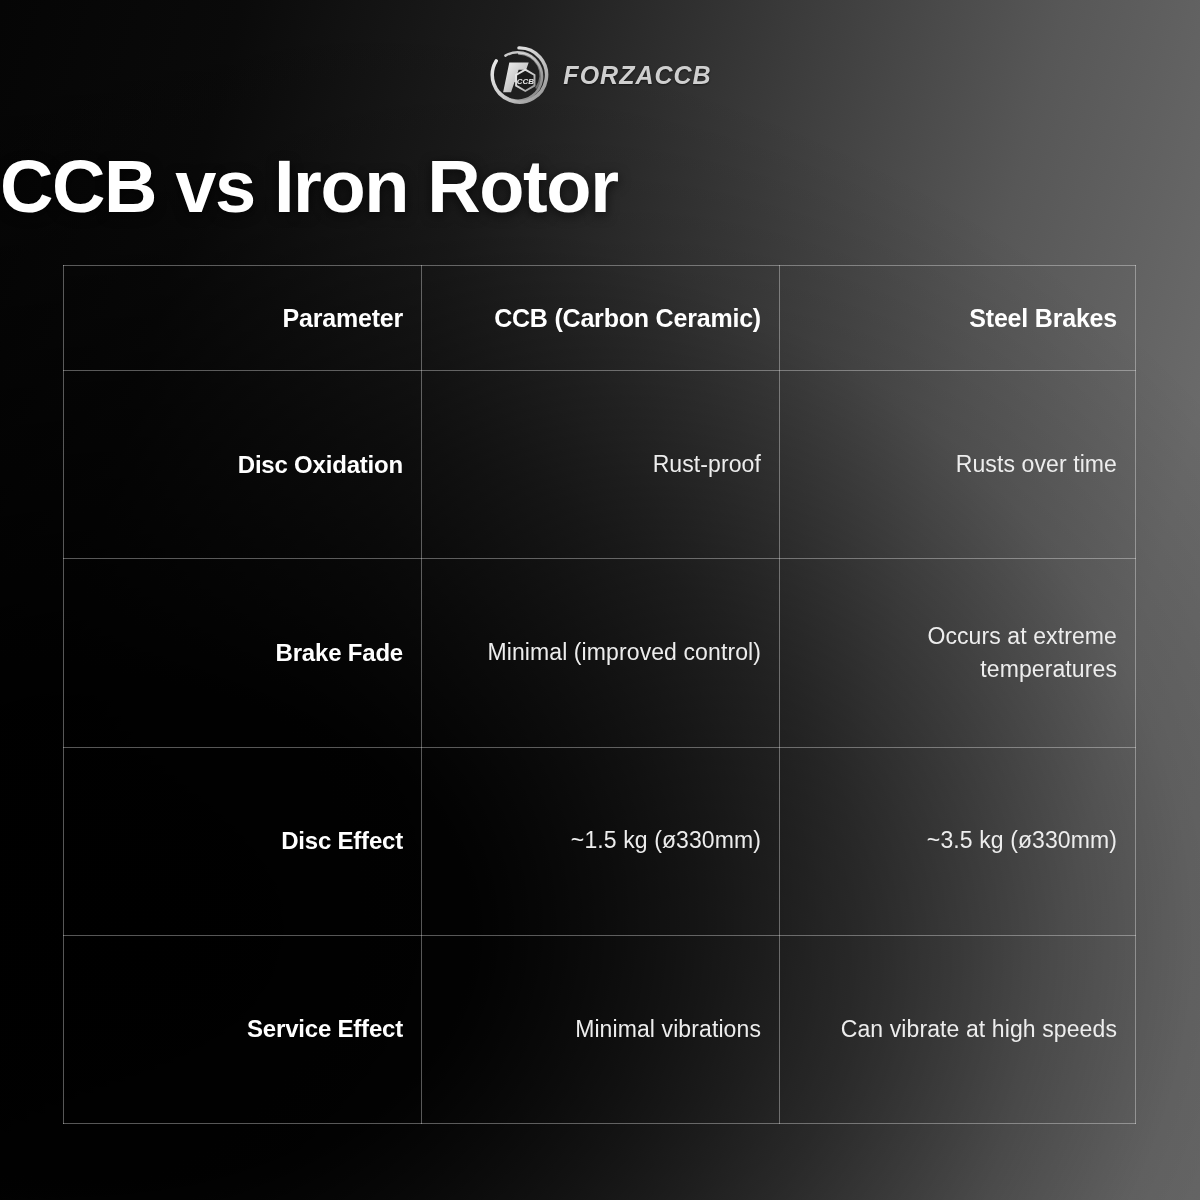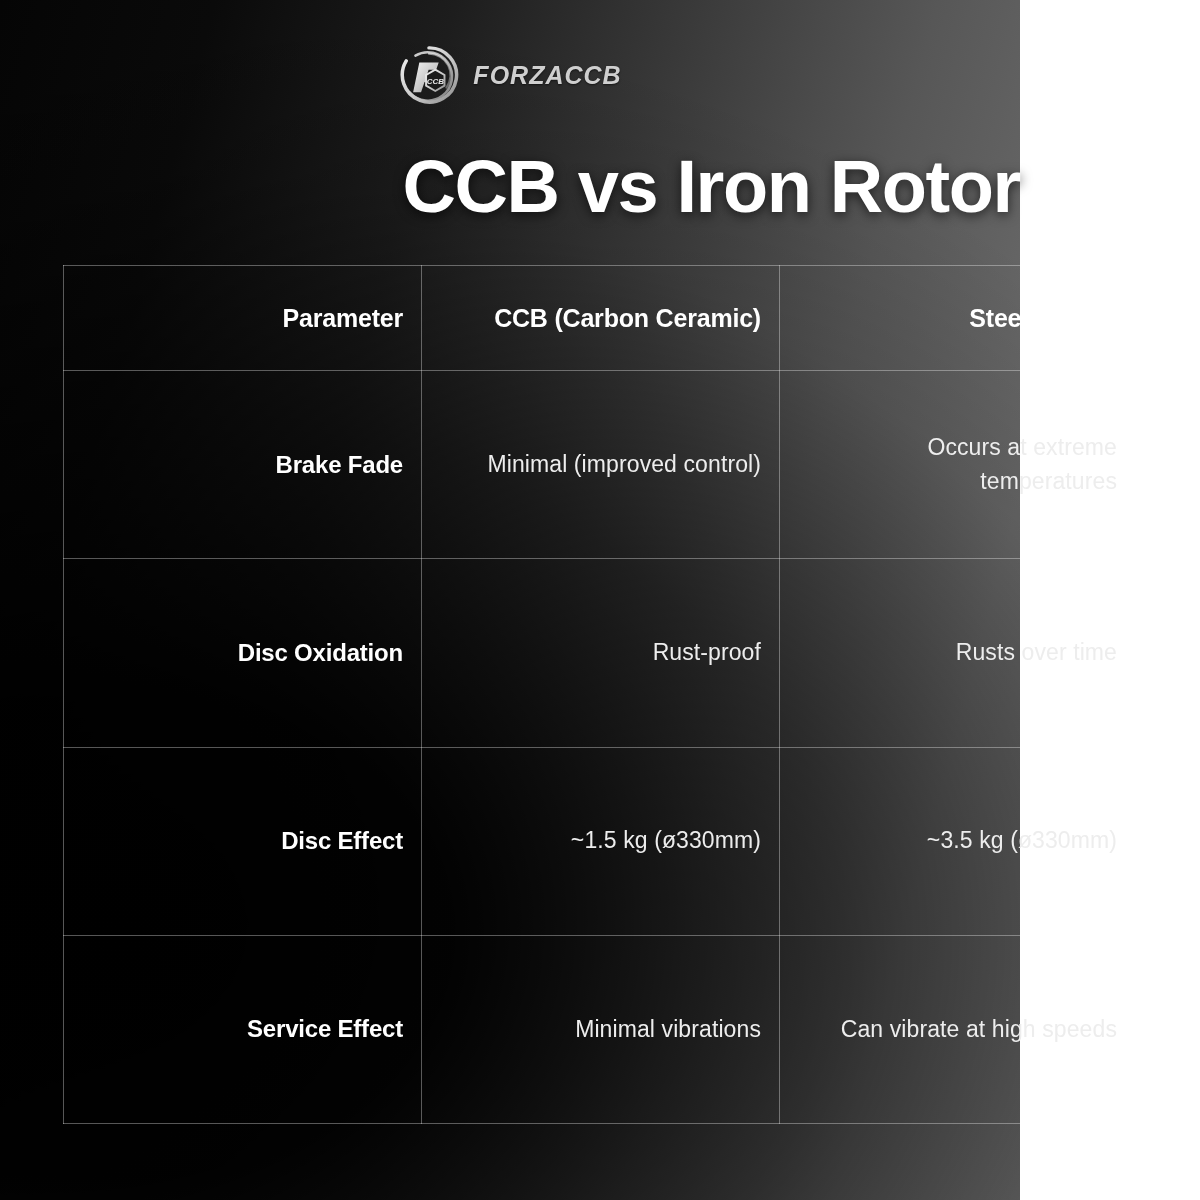--- a/index.html
+++ b/index.html
@@ -6,21 +6,21 @@
 
   html, body {
     width:1200px; height:1200px;
     font-family:"Liberation Sans", sans-serif;
     overflow:hidden;
   }
 
   
   #poster {
     position:relative;
-    width:1020px; height:1200px;
+    width:1200px; height:1200px;
     background:
       radial-gradient(ellipse 1500px 1100px at 12% 78%, #000000 0%, rgba(0,0,0,0.96) 22%, rgba(0,0,0,0.55) 48%, rgba(0,0,0,0.12) 70%, rgba(0,0,0,0) 86%),
       linear-gradient(105deg, #050505 0%, #0a0a0a 16%, #1d1d1d 34%, #3a3a3a 52%, #575757 70%, #6a6a6a 86%, #6e6e6e 100%);
   }
 
   
   .brand {
     position:absolute;
     top:44px; left:0; right:0;
     display:flex;
@@ -41,21 +41,21 @@
     color:#cfcfcf;
     line-height:1;
     text-shadow:0 1px 2px rgba(0,0,0,0.55);
     text-align:center;
   }
 
   
   .title {
     position:absolute;
     top:150px; left:0; right:0;
-    text-align:right;
+    text-align:left;
     font-size:74px;
     font-weight:bold;
     letter-spacing:-1.4px;
     color:#ffffff;
     line-height:1.0;
     text-shadow:0 3px 12px rgba(0,0,0,0.65);
   }
 
   
   .cmp-table {
@@ -143,28 +143,28 @@
     </colgroup>
     <thead>
       <tr>
         <td class="th-param">Parameter</td>
         <td class="th-col">CCB (Carbon Ceramic)</td>
         <td class="th-col">Steel Brakes</td>
       </tr>
     </thead>
     <tbody>
       <tr>
+        <td class="cell-param">Disc Oxidation</td>
+        <td class="cell-val">Rust-proof</td>
+        <td class="cell-val">Rusts over time</td>
+      </tr>
+      <tr>
         <td class="cell-param">Brake Fade</td>
         <td class="cell-val">Minimal (improved control)</td>
         <td class="cell-val">Occurs at extreme temperatures</td>
-      </tr>
-      <tr>
-        <td class="cell-param">Disc Oxidation</td>
-        <td class="cell-val">Rust-proof</td>
-        <td class="cell-val">Rusts over time</td>
       </tr>
       <tr>
         <td class="cell-param">Disc Effect</td>
         <td class="cell-val">~1.5 kg (ø330mm)</td>
         <td class="cell-val">~3.5 kg (ø330mm)</td>
       </tr>
       <tr>
         <td class="cell-param">Service Effect</td>
         <td class="cell-val">Minimal vibrations</td>
         <td class="cell-val">Can vibrate at high speeds</td>

